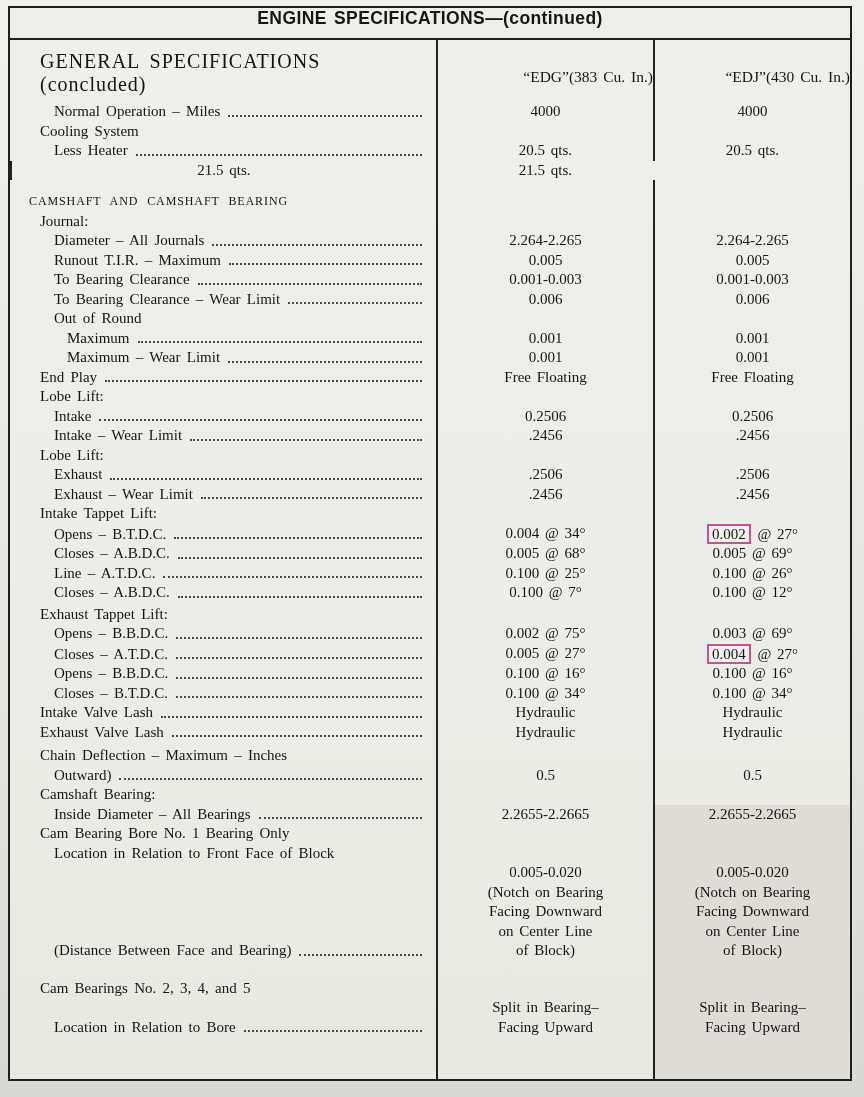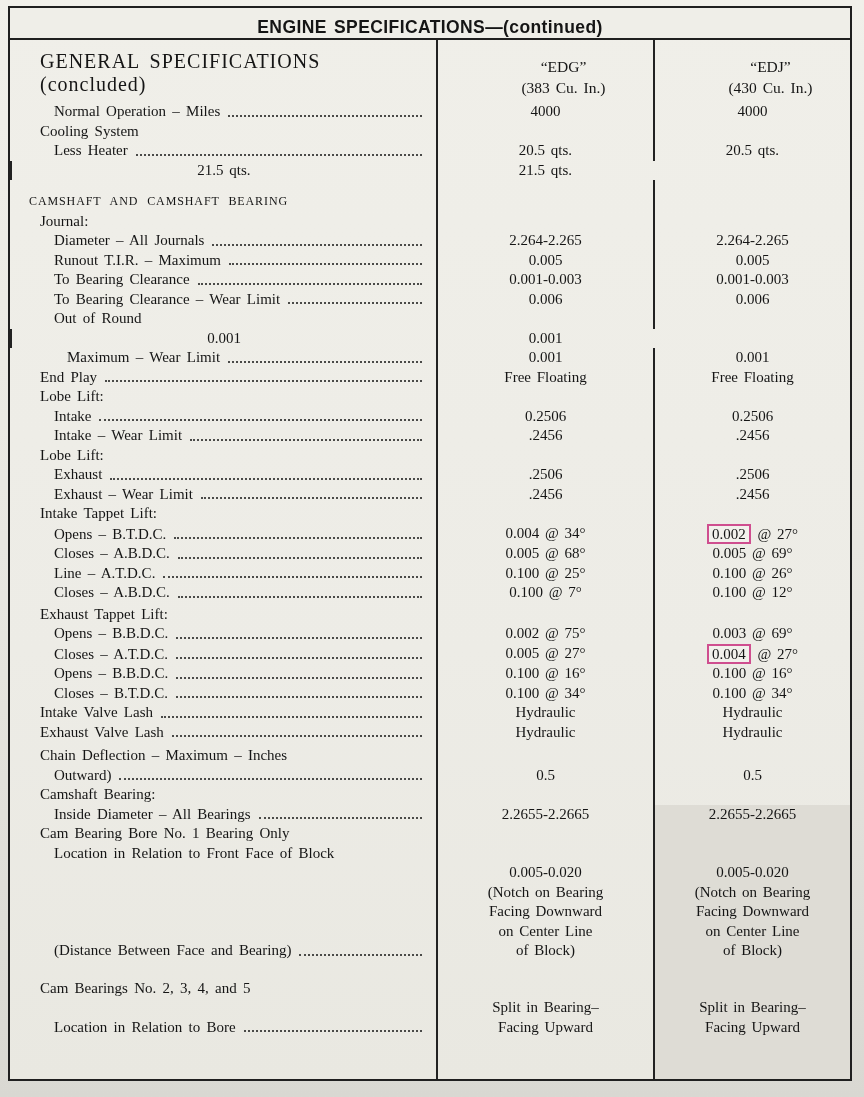--- a/index.html
+++ b/index.html
@@ -15,34 +15,34 @@
   .sheet{
     height:1075px;
     border:2px solid #1f1f1f;
     background:linear-gradient(180deg,#f0efe9 0%,#edece6 60%,#e9e8e1 100%);
     display:flex;flex-direction:column;
     box-sizing:border-box;
   }
   .title-band{
     height:30px;
     border-bottom:2px solid #1f1f1f;
-    display:flex;align-items:flex-end;justify-content:center;
+    display:flex;align-items:flex-start;justify-content:center;
     background:#efeee8;
   }
   .title-band .ttl{
     font-family:"Liberation Sans","DejaVu Sans",sans-serif;
     font-weight:bold;font-size:17.5px;letter-spacing:.4px;word-spacing:2px;
   }
   .grid3{display:grid;grid-template-columns:426px 217px 1fr;}
   .cell{box-sizing:border-box;min-height:0;}
   .c2,.c3{border-left:2px solid #222;}
   .thead{height:62px;flex:none;}
   .thead .hl{display:flex;align-items:flex-end;padding:0 0 6px 30px;}
   .hl .sect{font-size:20px;letter-spacing:1px;word-spacing:4px;}
-  .thead .hv{display:flex;flex-direction:column;align-items:center;justify-content:center;padding-top:11px;line-height:21px;font-size:15.5px;word-spacing:2px;padding-left:36px;}
+  .thead .hv{display:flex;flex-direction:row;align-items:center;justify-content:flex-end;padding-top:11px;line-height:21px;font-size:15.5px;word-spacing:2px;padding-left:36px;}
   .tbody{flex:1;display:flex;flex-direction:column;overflow:hidden;}
   .row{flex:none;line-height:19.5px;font-size:15px;}
   .row .cell{padding-top:var(--gap,0px);}
   .lc{display:flex;align-items:flex-end;padding-right:4px;}
   .lbl{white-space:nowrap;word-spacing:2.5px;}
   .ind0{padding-left:19px;}
   .ind1{padding-left:30px;}
   .ind2{padding-left:44px;}
   .ind3{padding-left:57px;}
   .section .lbl{font-size:12px;letter-spacing:.9px;word-spacing:5px;}
@@ -165,20 +165,24 @@
           <div class="cell vc c3">0.006</div>
         </div>
         <div class="grid3 row">
           <div class="cell lc">
             <span class="lbl ind2">Out of Round</span>
           </div>
           <div class="cell vc c2"></div>
           <div class="cell vc c3"></div>
         </div>
         <div class="grid3 row">
+          <div class="cell lc">
+            <span class="lbl ind3">Maximum</span>
+            <span class="leader"></span>
+          </div>
           <div class="cell vc c2">0.001</div>
           <div class="cell vc c3">0.001</div>
         </div>
         <div class="grid3 row">
           <div class="cell lc">
             <span class="lbl ind3">Maximum – Wear Limit</span>
             <span class="leader"></span>
           </div>
           <div class="cell vc c2">0.001</div>
           <div class="cell vc c3">0.001</div>

